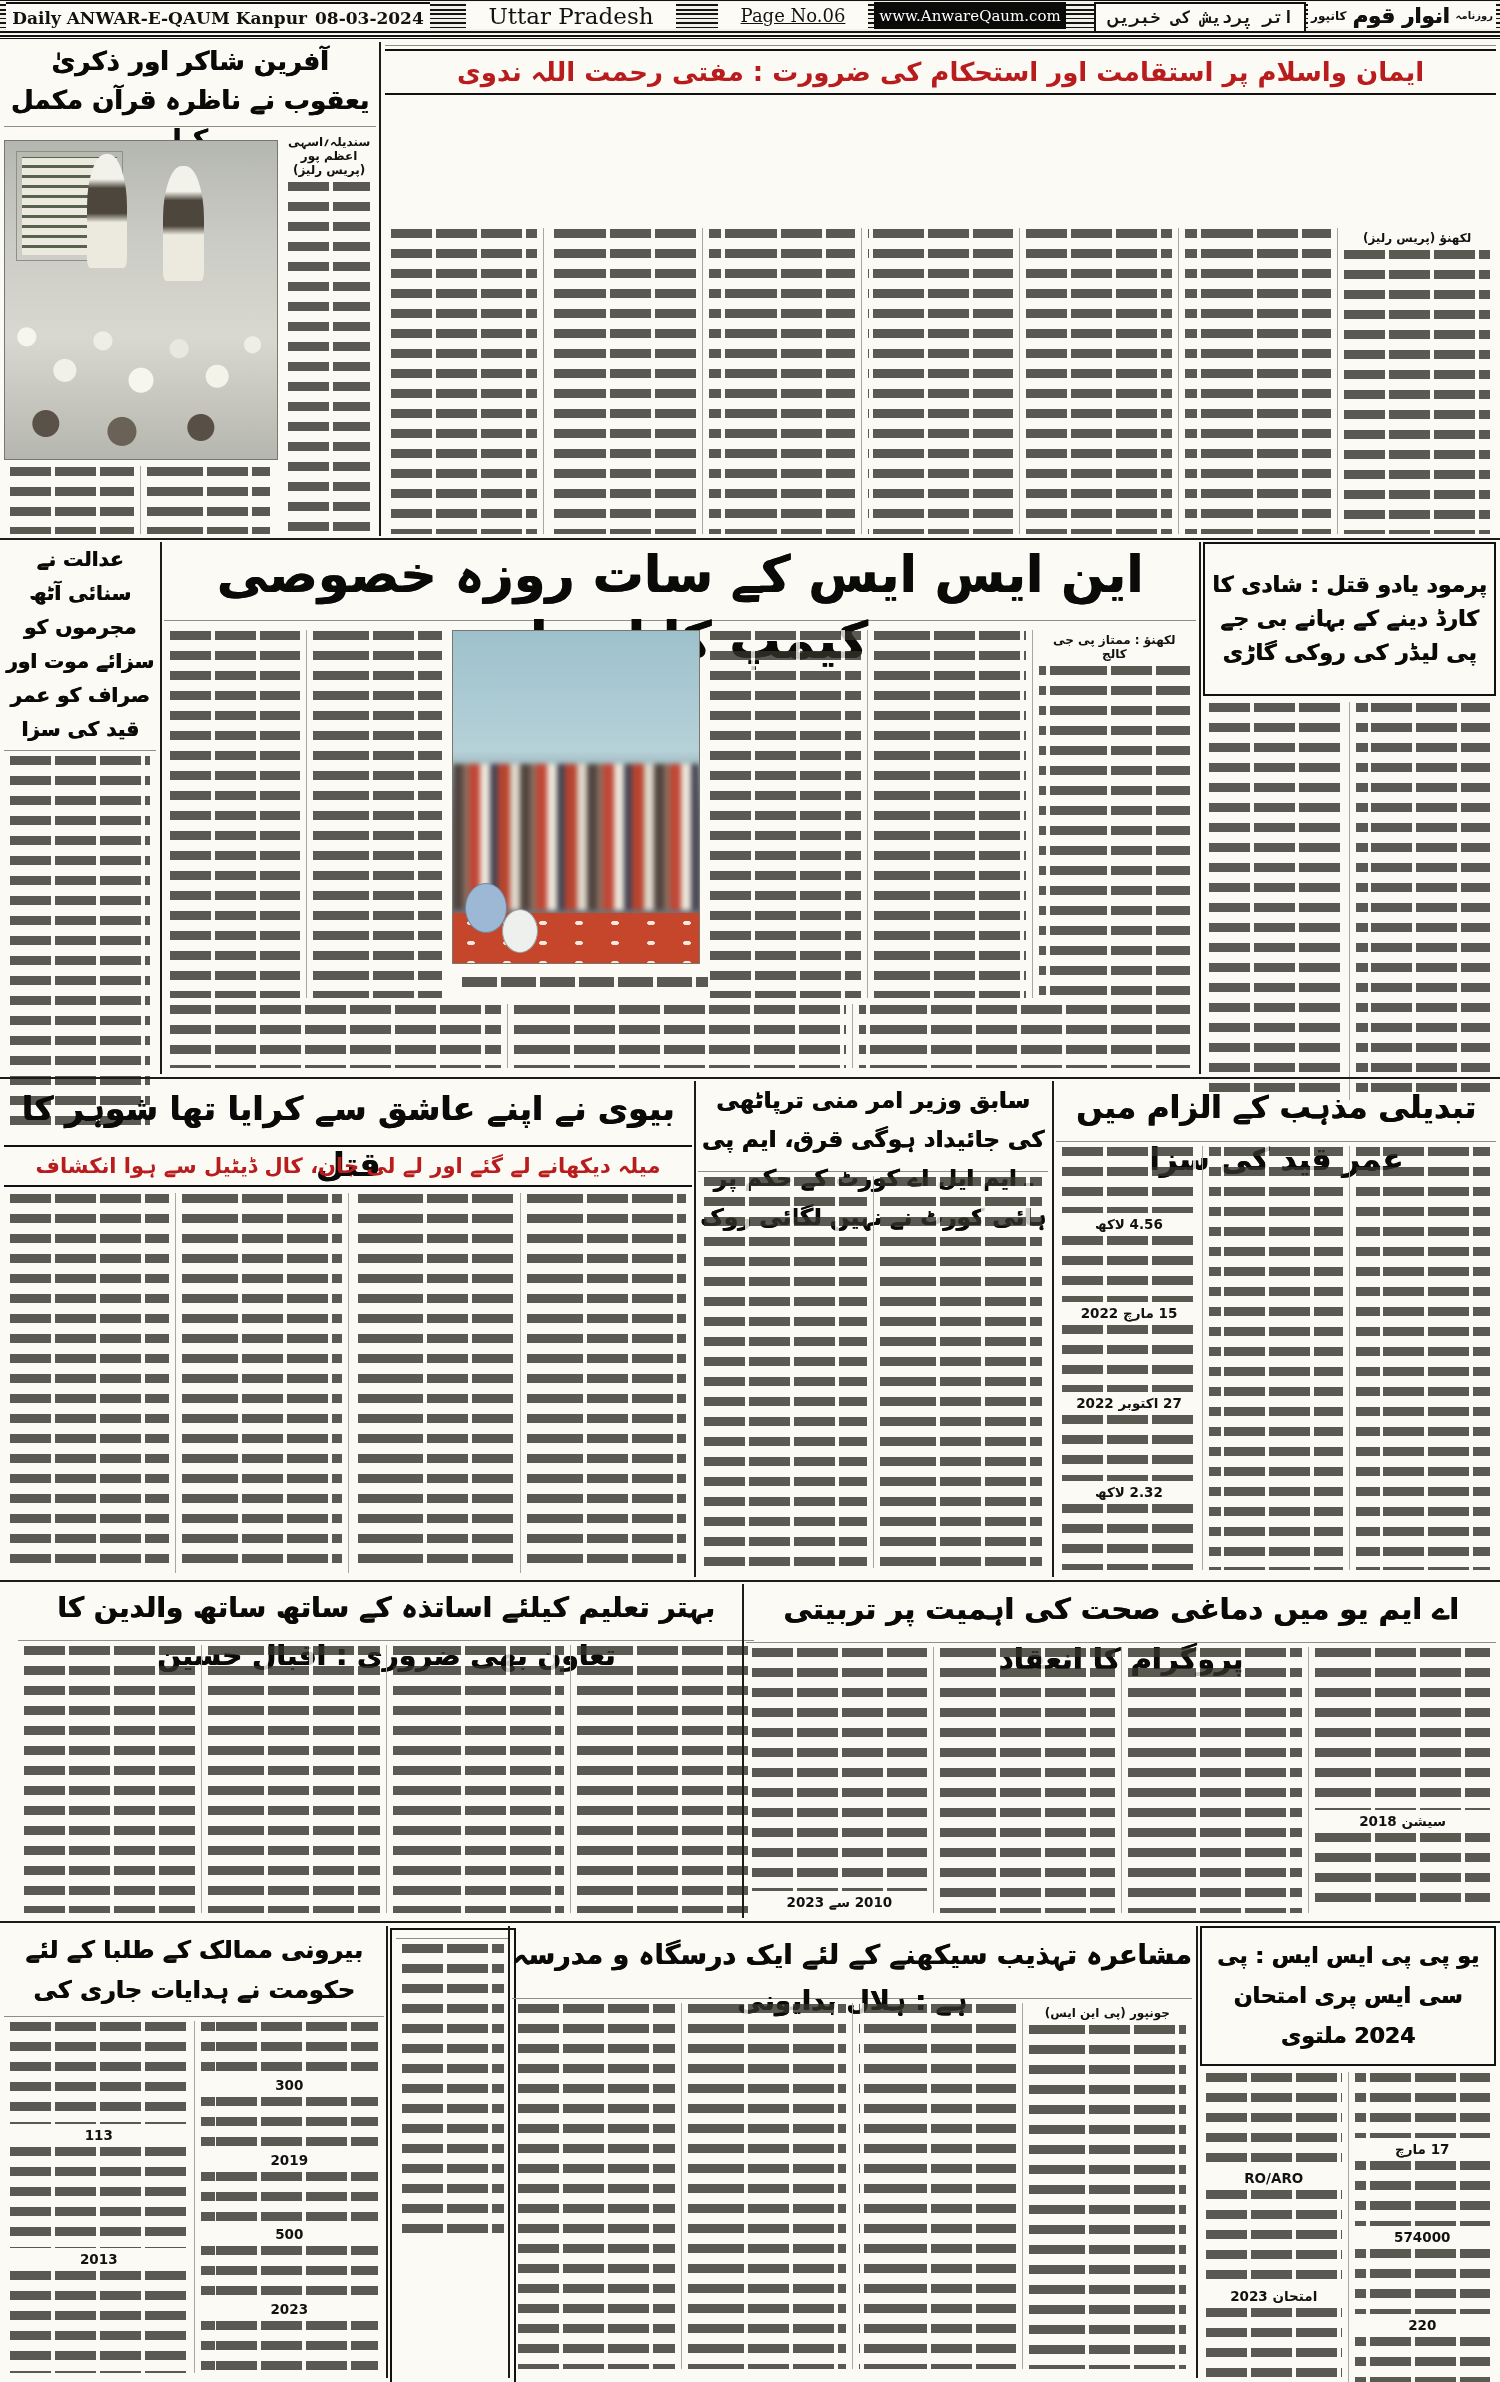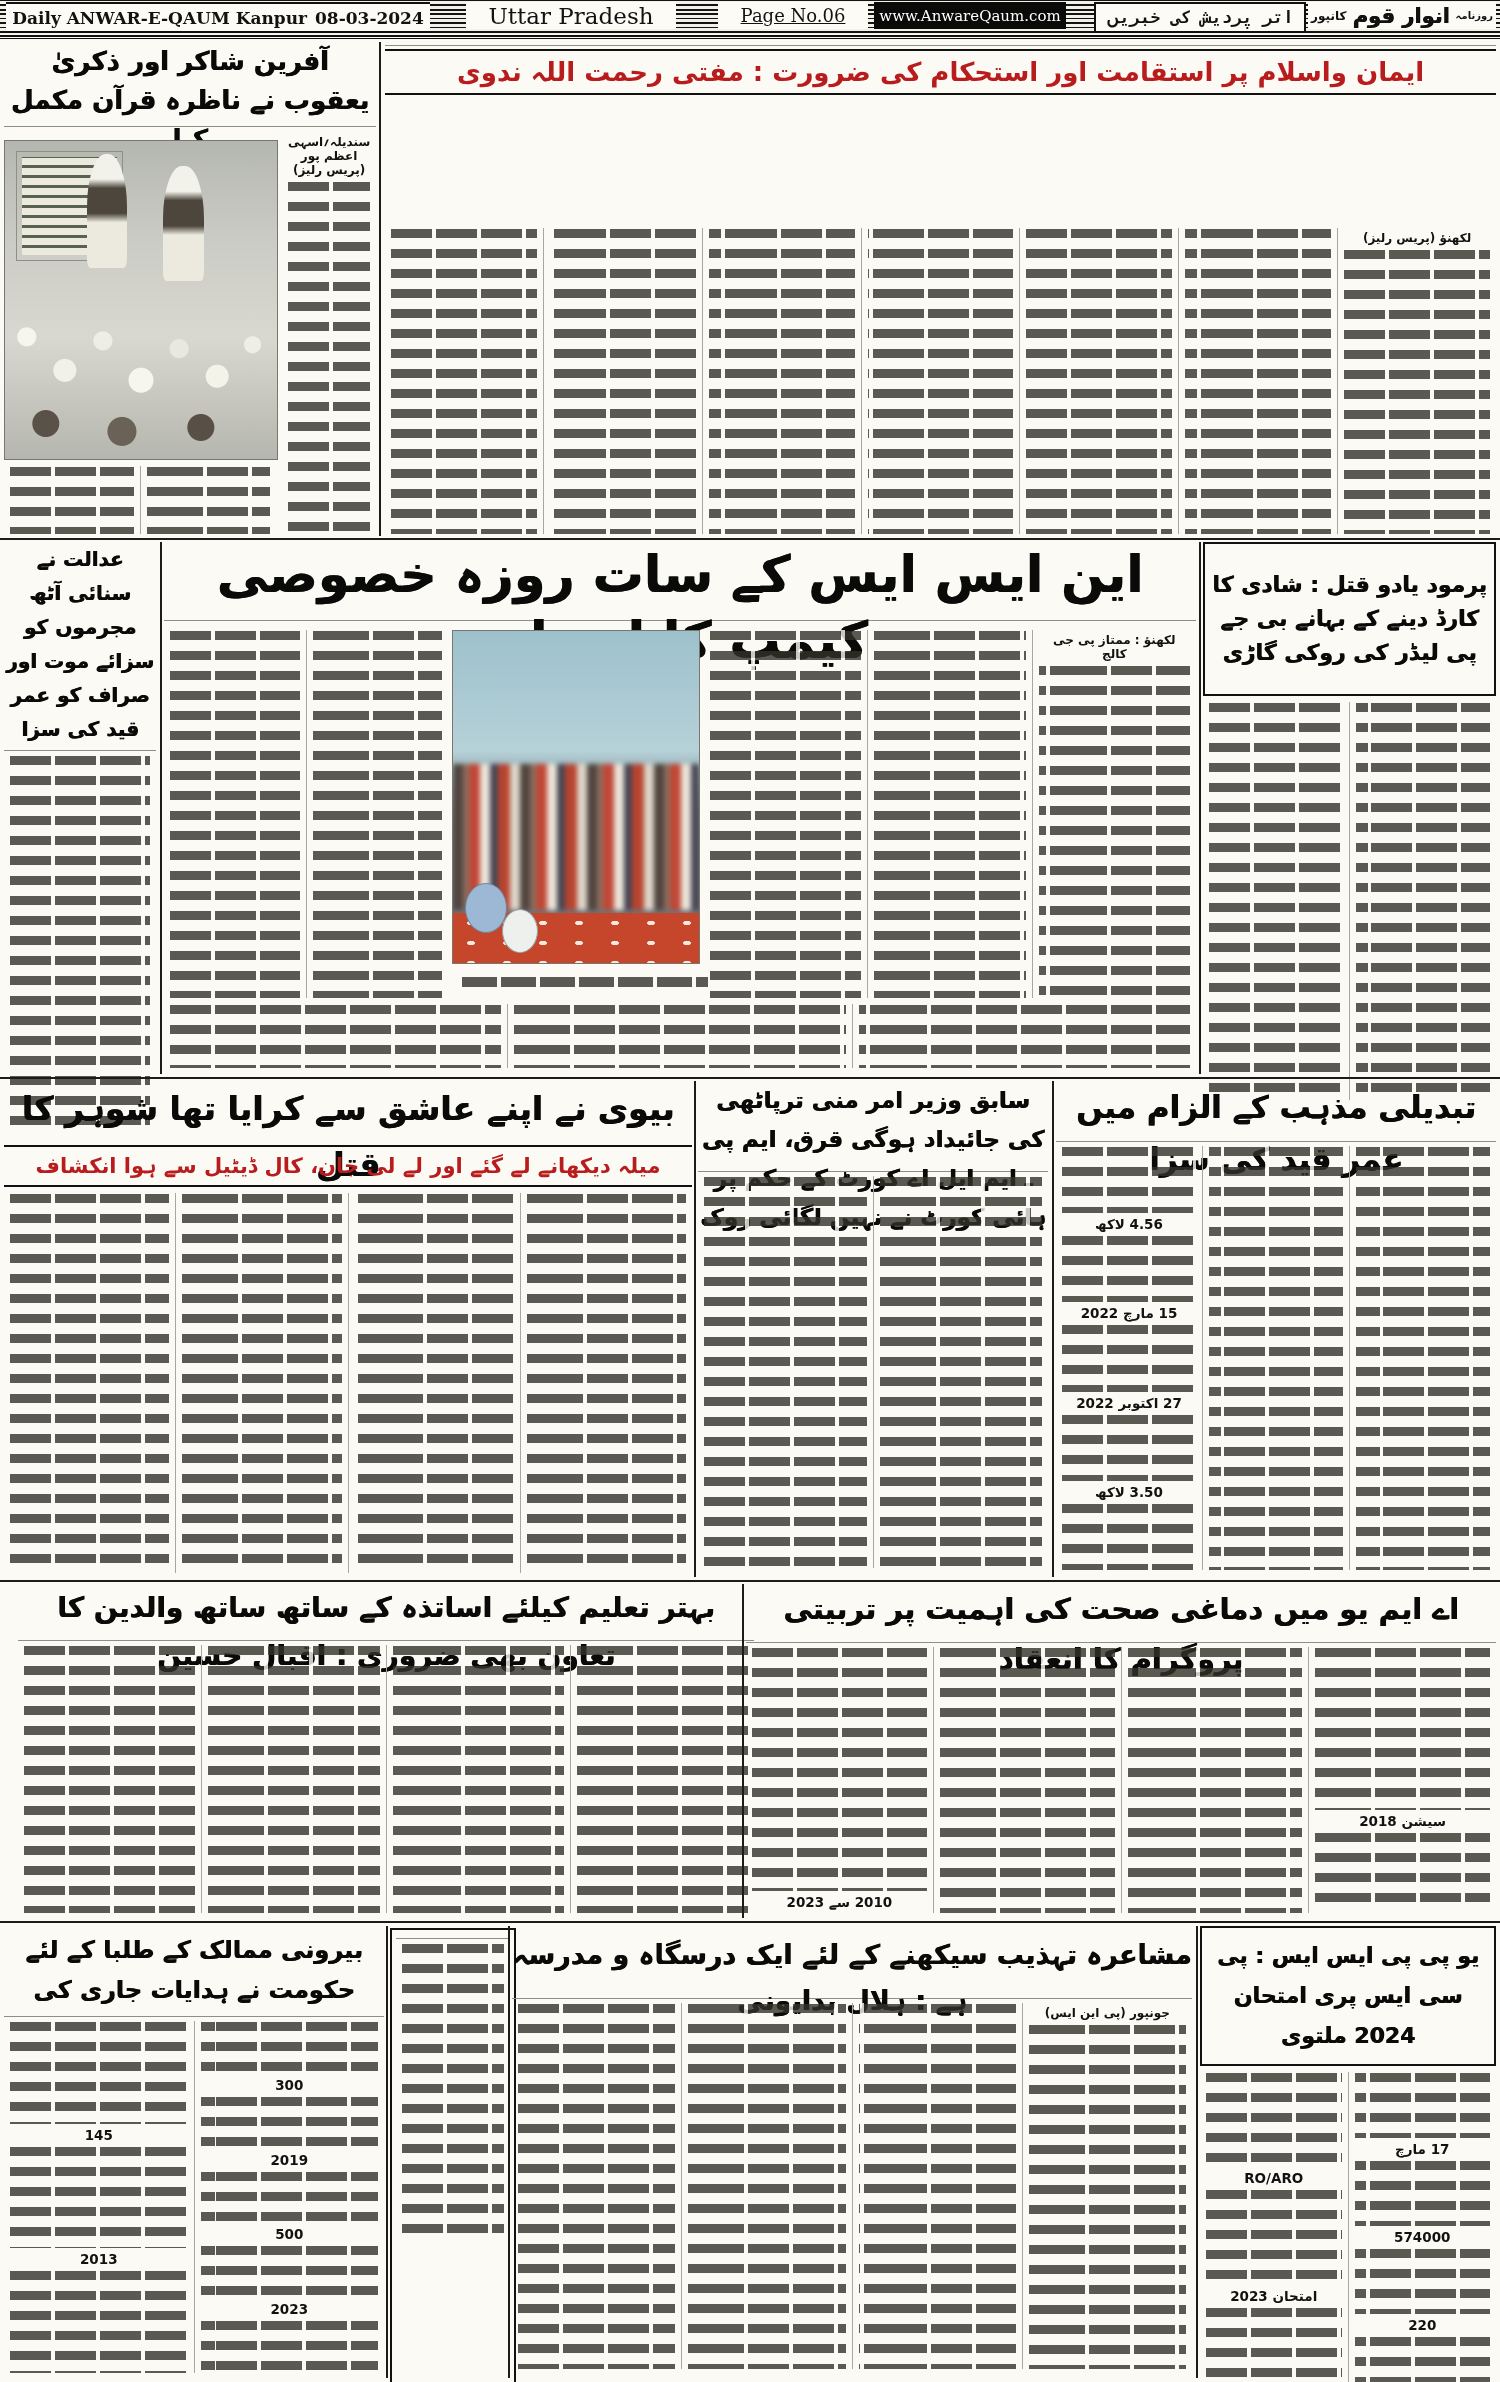--- a/index.html
+++ b/index.html
@@ -272,21 +272,21 @@
     <div class="thin" style="margin:4px 0"></div>
     <div class="cols" style="height:424px">
       <div class="col">
         <div class="sim"></div>
         <div class="figline">4.56 لاکھ</div>
         <div class="sim"></div>
         <div class="figline">15 مارچ 2022</div>
         <div class="sim"></div>
         <div class="figline">27 اکتوبر 2022</div>
         <div class="sim"></div>
-        <div class="figline">3.50 لاکھ</div>
+        <div class="figline">2.32 لاکھ</div>
         <div class="sim"></div>
       </div>
       <div class="col">
           <div class="sim"></div>
         </div>
       <div class="col">
           <div class="sim"></div>
         </div>
     </div>
   </div>
@@ -337,21 +337,21 @@
   </div>
 
   <div class="hr" style="left:0;top:1921px;width:1500px"></div>
 
   <div class="art" style="left:4px;top:1926px;width:380px;height:452px">
     <div class="hl" style="font-size:24px;line-height:40px;height:82px;padding-top:4px">بیرونی ممالک کے طلبا کے لئے حکومت نے ہدایات جاری کی</div>
     <div class="thin" style="margin:4px 0"></div>
     <div class="cols" style="height:352px">
       <div class="col">
         <div class="sim"></div>
-        <div class="figline">145</div>
+        <div class="figline">113</div>
         <div class="sim"></div>
         <div class="figline">2013</div>
         <div class="sim"></div>
       </div>
       <div class="col">
         <div class="sim"></div>
         <div class="figline">300</div>
         <div class="sim"></div>
         <div class="figline">2019</div>
         <div class="sim"></div>

